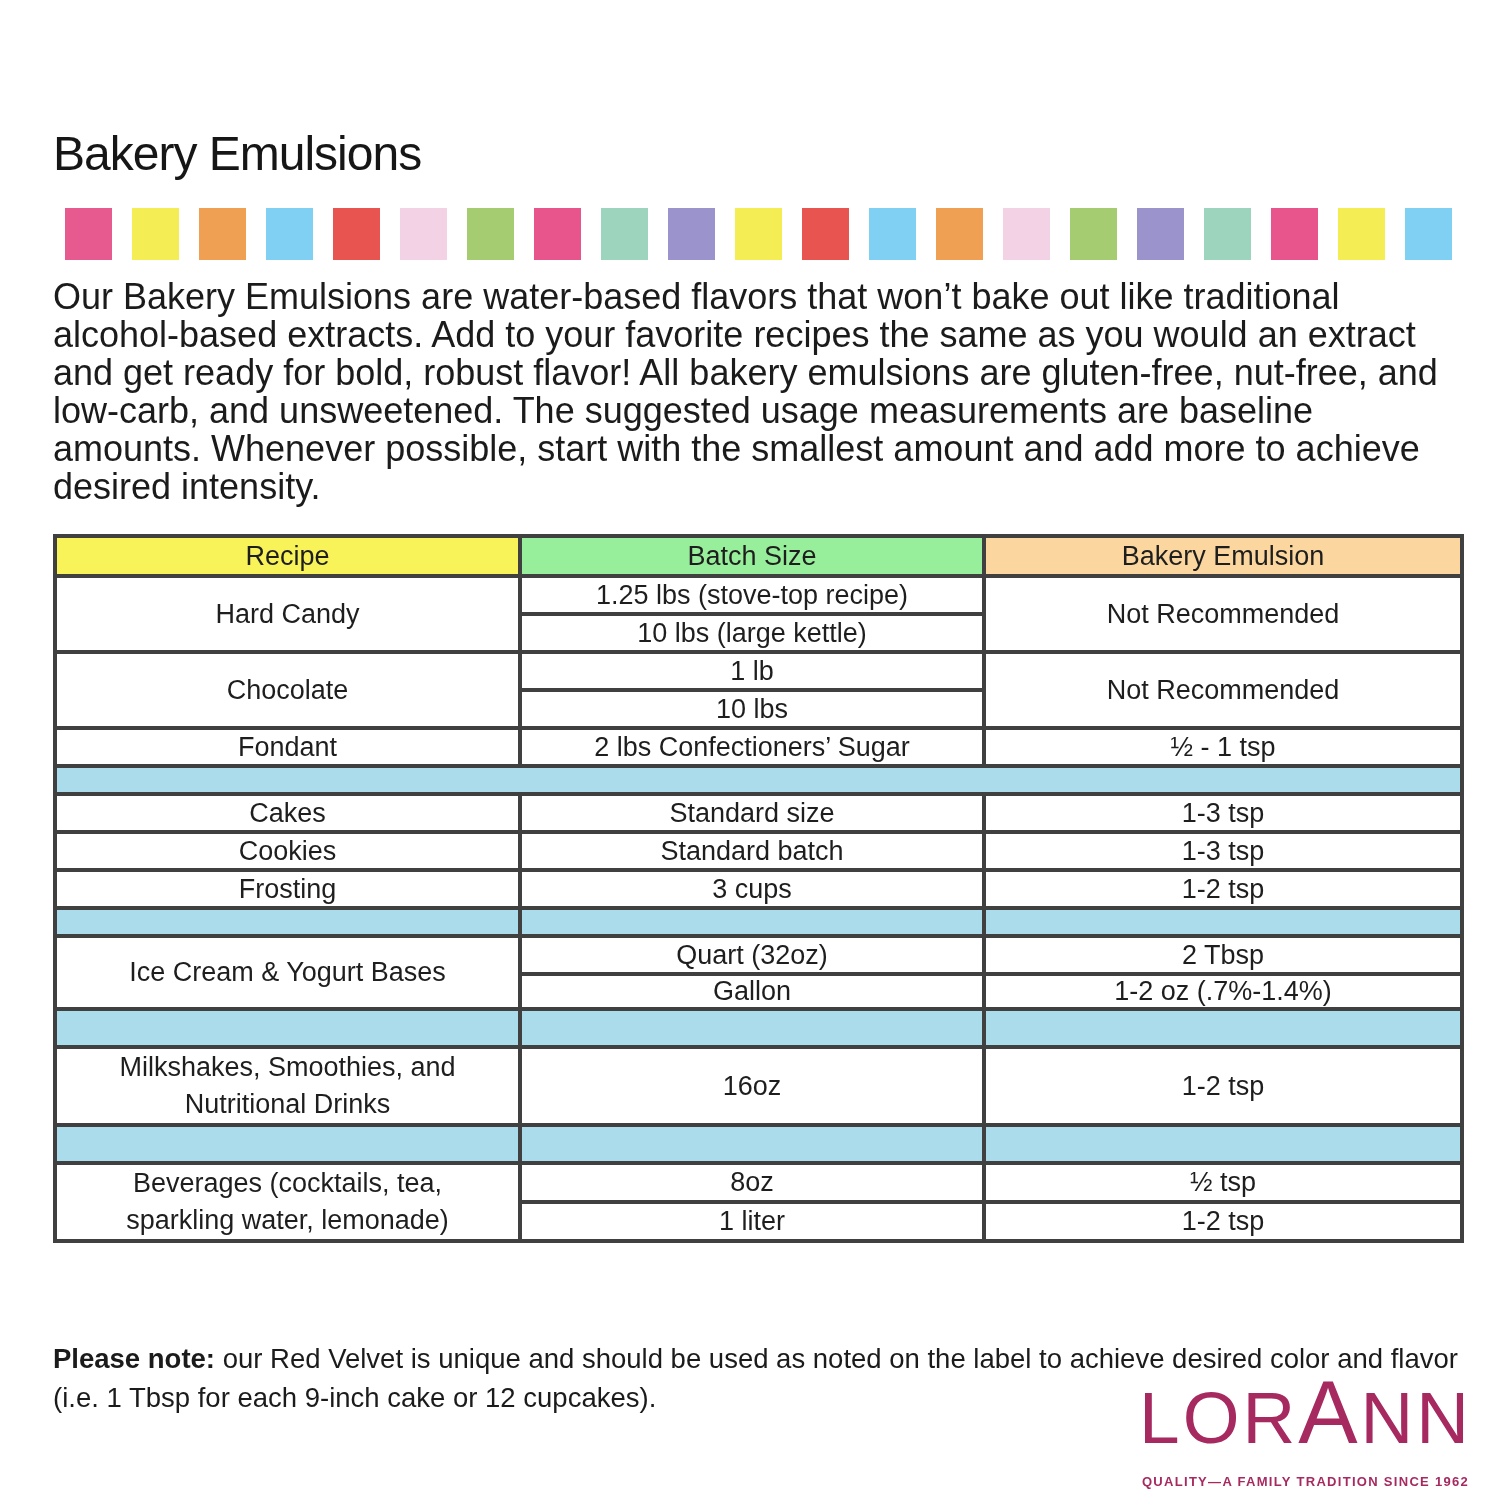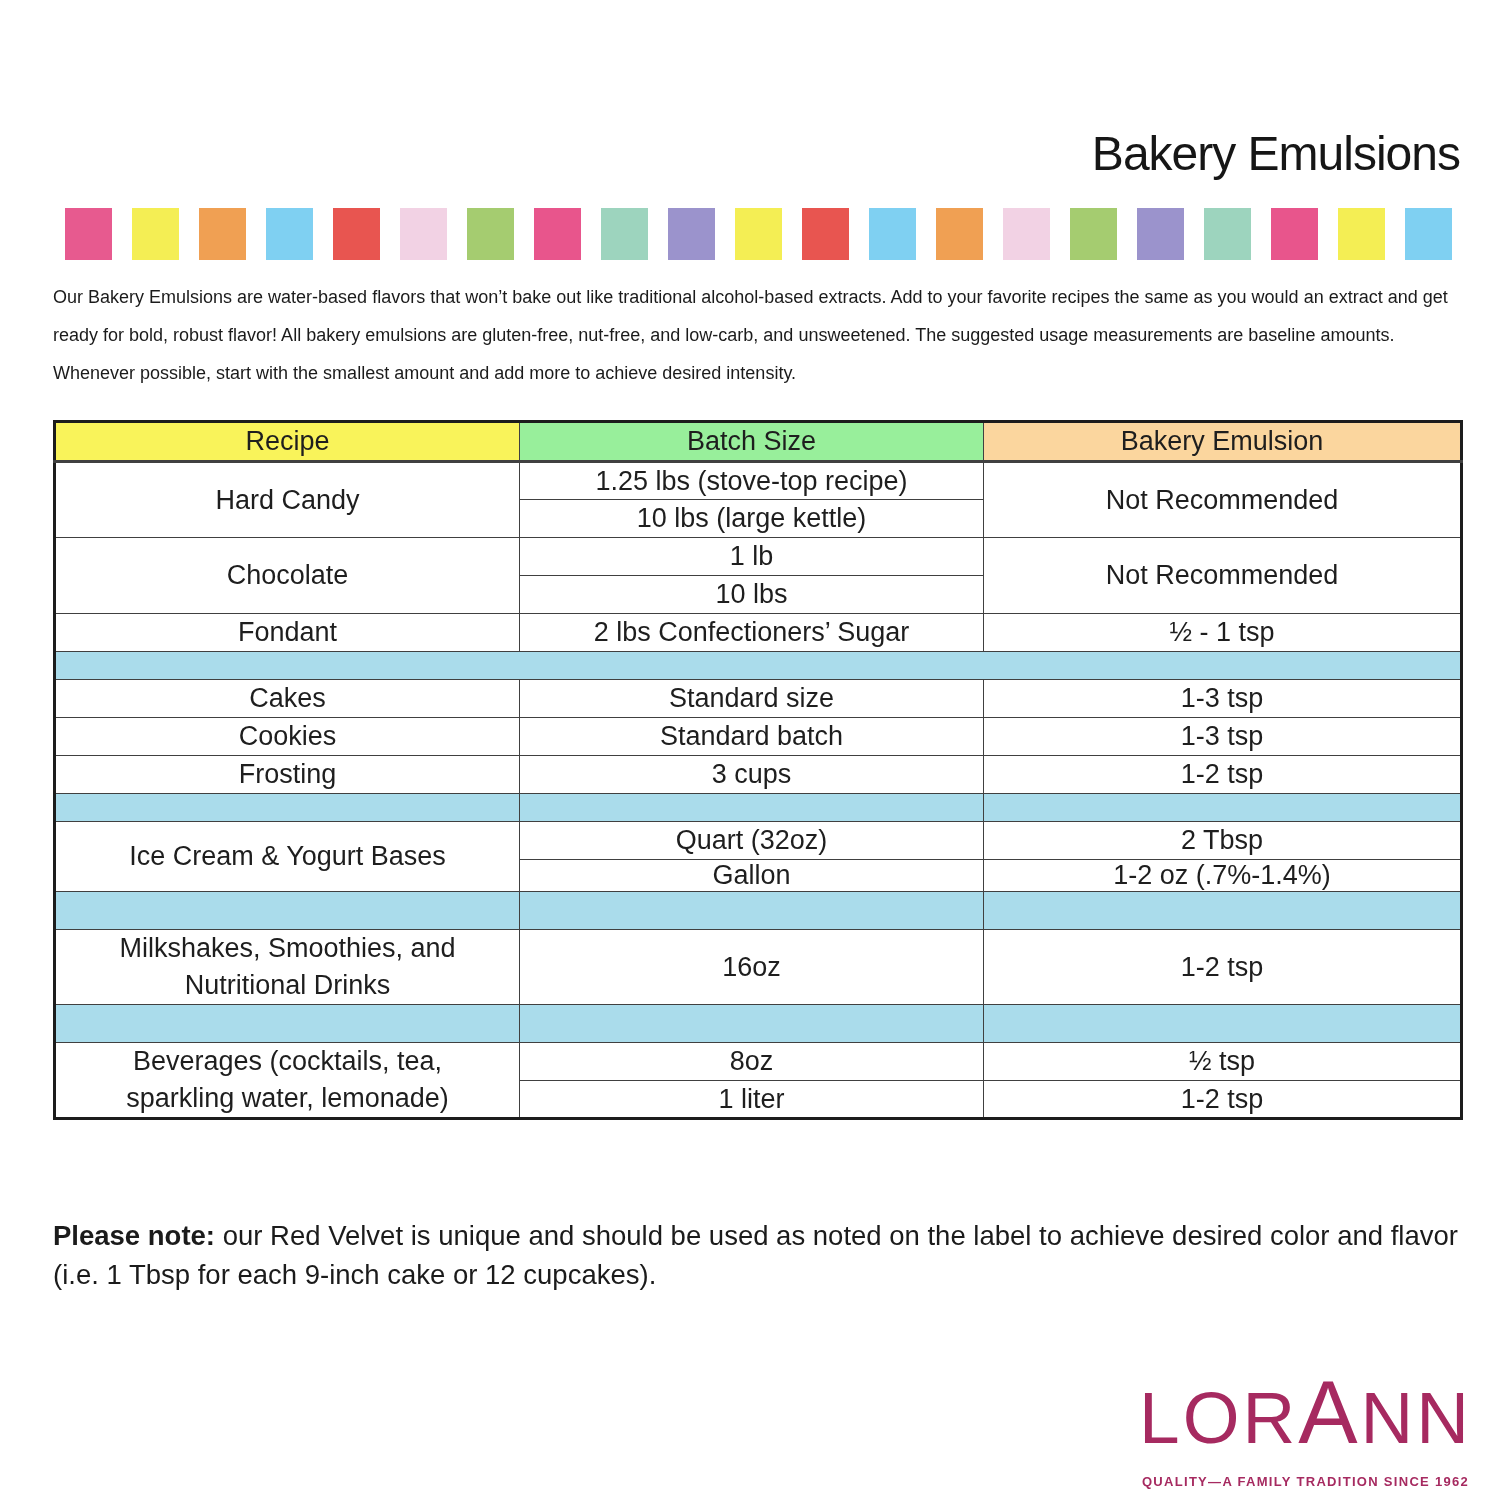--- a/index.html
+++ b/index.html
@@ -7,46 +7,46 @@
     width: 1500px; height: 1500px;
     font-family: "Liberation Sans", sans-serif;
     color: #1e1e1e;
     position: relative;
     overflow: hidden;
   }
   .page { position: relative; width: 1500px; height: 1500px; }
   .content { padding: 126px 40px 0 53px; }
 
   
-  .title-row { display: flex; align-items: flex-end; gap: 14px; white-space: nowrap; flex-direction: column; }
+  .title-row { display: flex; align-items: center; gap: 14px; white-space: nowrap; }
   .title-main { font-size: 48px; letter-spacing: -1px; color: #161616; }
   .title-sub  { font-size: 37px; letter-spacing: -0.5px; color: #161616; }
 
   
   .palette { display: flex; gap: 20px; margin: 27px 0 0 12px; }
   .square { width: 47px; height: 52px; flex: 0 0 auto; }
 
   
   .intro {
     margin: 18px 0 0 0;
-    font-size: 18px;
+    font-size: 36px;
     line-height: 38px;
     max-width: 1402px;
     color: #1b1b1b;
   }
 
   
   .usage-table {
     border-collapse: collapse;
     table-layout: fixed;
     width: 1407px;
     margin-top: 28px;
   }
   .usage-table td, .usage-table th {
-    border: 1px solid #404040;
+    border: 4px solid #404040;
     font-size: 27px;
     font-weight: normal;
     text-align: center;
     vertical-align: middle;
     padding: 0 6px;
     color: #1e1e1e;
     overflow: hidden;
   }
   .usage-table { border: 3px solid #1c1c1c; }
   .usage-table thead th { border-bottom-width: 3px; }

